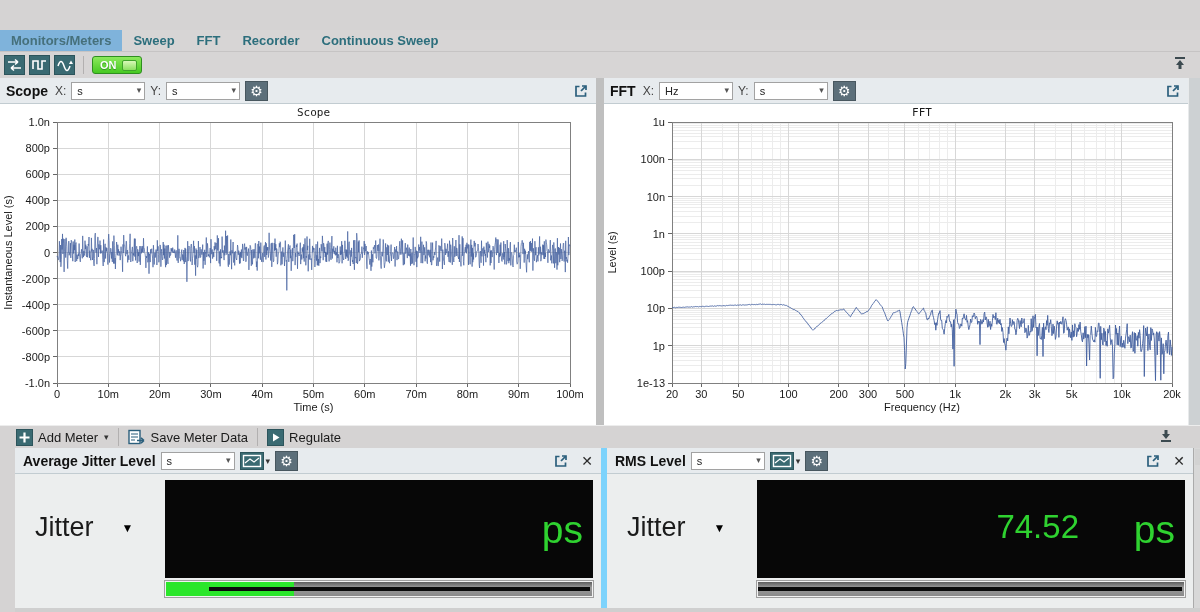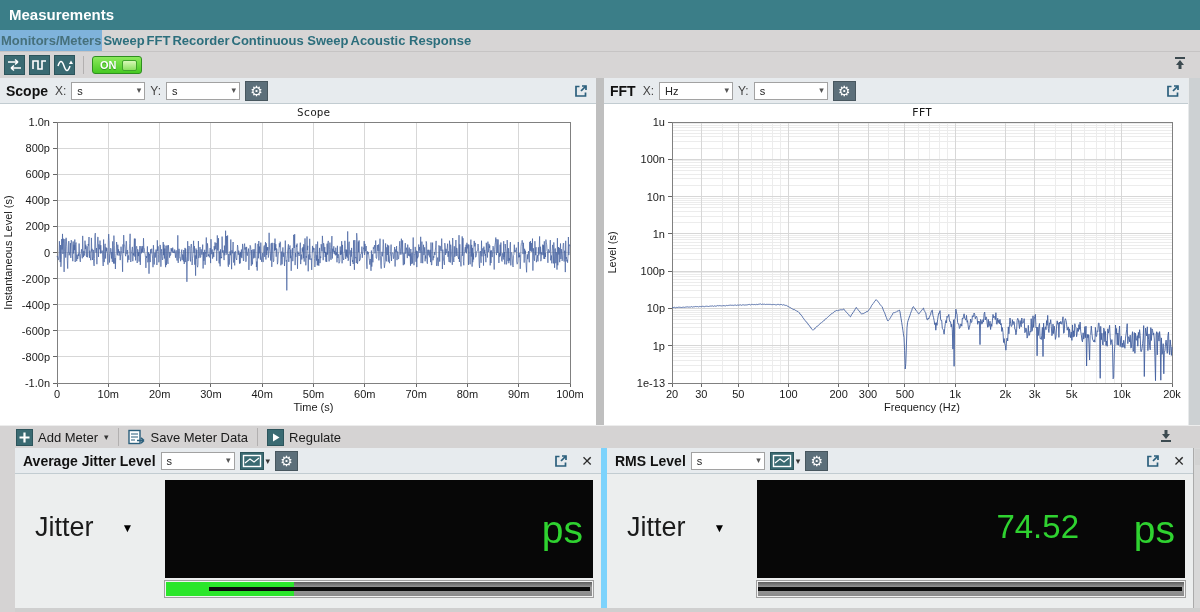--- a/index.html
+++ b/index.html
@@ -5,21 +5,21 @@
   * { box-sizing: border-box; margin: 0; padding: 0; }
   html,body { width:1200px; height:612px; overflow:hidden; }
   body { font-family:"Liberation Sans", sans-serif; background:#D5D3D3; position:relative; }
   .app { position:absolute; inset:0; width:1200px; height:612px; }
 
   
   .titlebar { position:absolute; left:0; top:0; width:1200px; height:30px; background:#3B7E88; color:#FFFFFF; font-size:15px; font-weight:bold; line-height:30px; padding-left:9px; }
 
   
   .tabbar { position:absolute; left:0; top:30px; width:1200px; height:22px; background:#D7D5D5; display:flex; align-items:stretch; border-bottom:1px solid #C6C4C4; }
-  .tab { padding:0 1px; line-height:22px; font-size:13px; font-weight:bold; color:#2C6E7C; cursor:default; }
+  .tab { padding:0 11px; line-height:22px; font-size:13px; font-weight:bold; color:#2C6E7C; cursor:default; }
   .tab.selected { background:#7FB3DB; color:#46707B; }
 
   
   .toolbar1 { position:absolute; left:0; top:52px; width:1200px; height:26px; background:#D7D5D5; display:flex; align-items:center; gap:4px; padding:0 4px; }
   .tbtn { width:21px; height:20px; background:#3A6A72; border:1px solid #2C545B; display:flex; align-items:center; justify-content:center; }
   .tsep { width:1px; height:18px; background:#B2B0B0; margin:0 4px; }
   .on-toggle { height:18px; padding:0 4px 0 7px; border:1px solid #2E8F1F; border-radius:3px; background:linear-gradient(#8CE95C,#46C922); display:flex; align-items:center; gap:5px; }
   .on-toggle .lbl { color:#FFFFFF; font-size:11px; font-weight:bold; text-shadow:0 1px 1px #2E8F1F; }
   .on-toggle .handle { width:15px; height:11px; border-radius:2px; background:linear-gradient(#D8F8B8,#8BE060); border:1px solid #3FA32B; }
   .collapse-btn { margin-left:auto; margin-right:8px; }
@@ -64,29 +64,27 @@
   .barline { position:absolute; top:5px; height:4px; background:#0A0A0A; right:2px; }
   .meters .scrollstrip { position:absolute; left:1178px; top:0; width:22px; height:160px; background:#D8D8D8; border-left:1px solid #ABABAB; }
   .scrollstrip .sbtn { width:20px; height:16px; margin:1px auto 0; background:#D2D2D2; display:flex; align-items:center; justify-content:center; }
   .meters .bstrip { position:absolute; left:0; top:160px; width:1200px; height:4px; background:#CFCFCF; }
 </style>
 </head>
 <body>
 
 <div class="app">
 
-  <div class="titlebar">Measurements</div>
 
   <div class="tabbar">
     <div class="tab selected">Monitors/Meters</div>
     <div class="tab">Sweep</div>
     <div class="tab">FFT</div>
     <div class="tab">Recorder</div>
     <div class="tab">Continuous Sweep</div>
-    <div class="tab">Acoustic Response</div>
   </div>
 
   <div class="toolbar1">
     <div class="tbtn">
       <svg width="15" height="14" viewBox="0 0 15 14">
         <path d="M1 4 H11 M11 4 L8 1.5 M11 4 L8 6.5" stroke="#FFF" stroke-width="1.6" fill="none"></path>
         <path d="M14 10 H4 M4 10 L7 7.5 M4 10 L7 12.5" stroke="#FFF" stroke-width="1.6" fill="none"></path>
       </svg>
     </div>
     <div class="tbtn">

